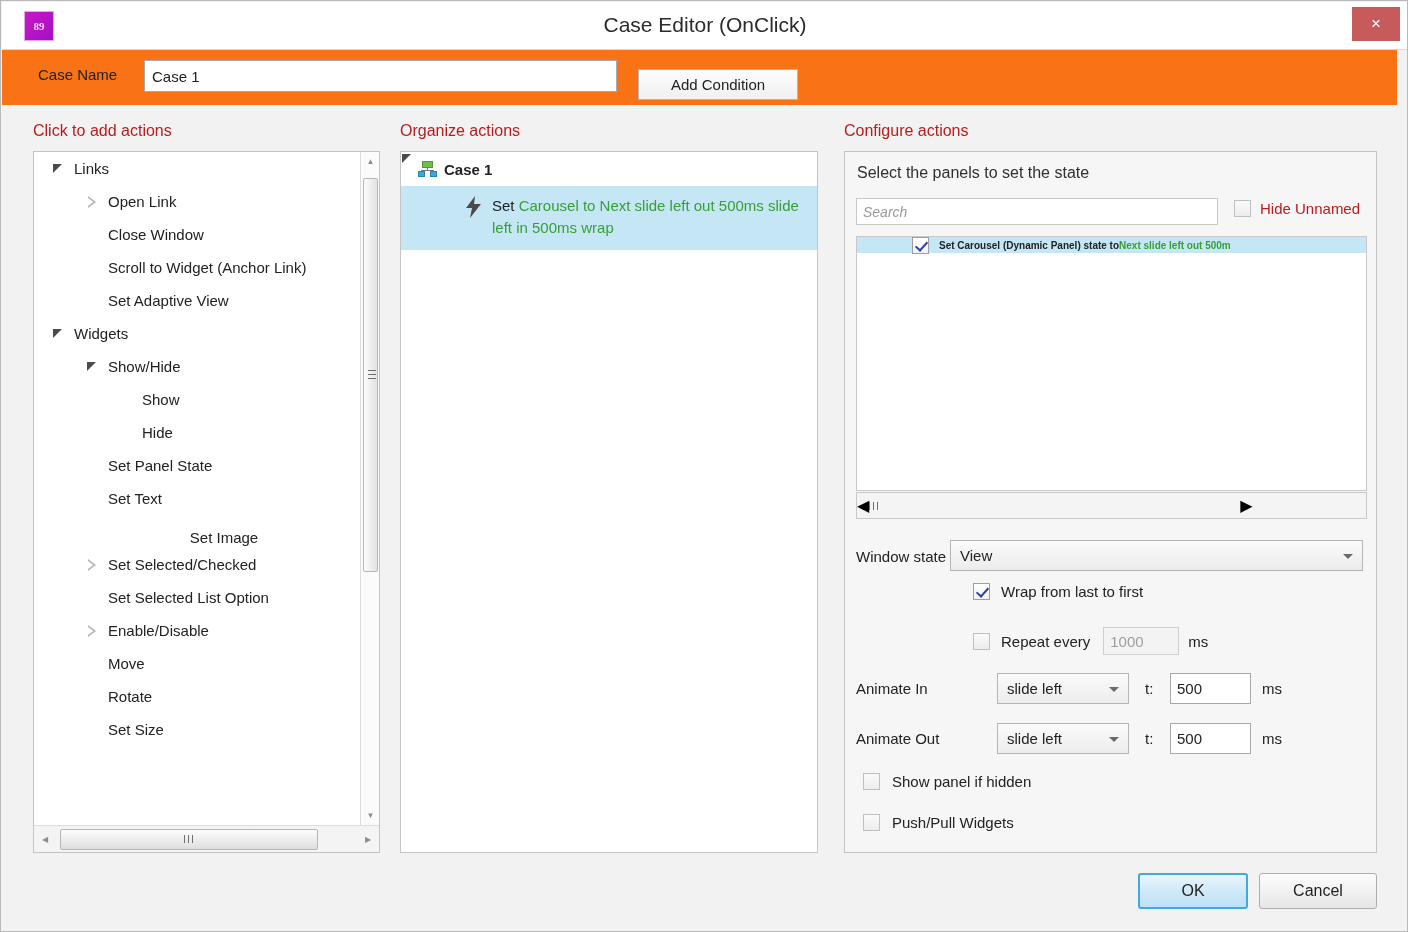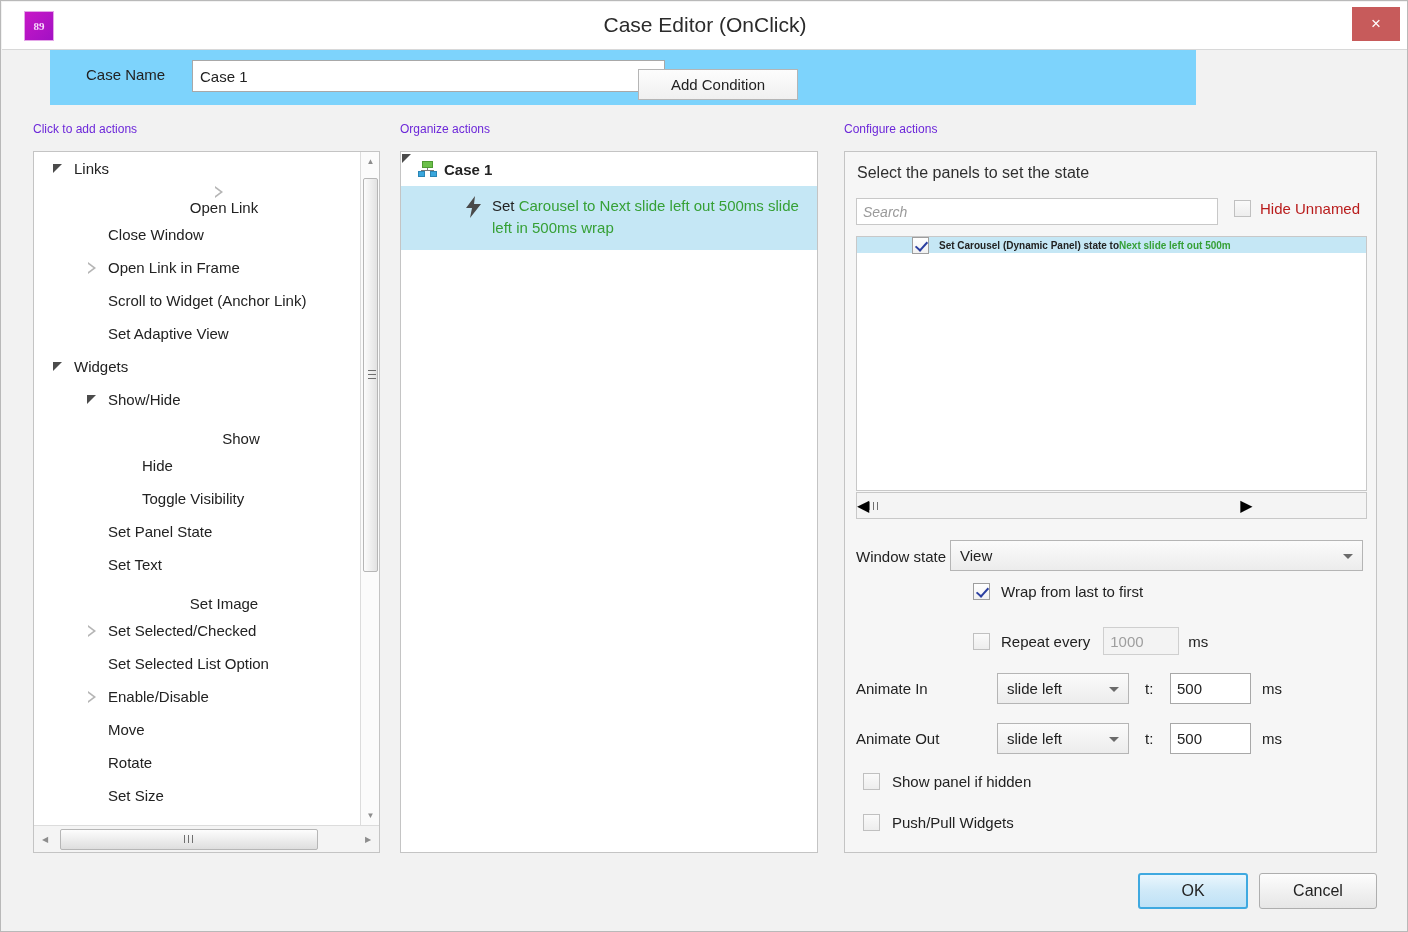--- a/index.html
+++ b/index.html
@@ -46,21 +46,21 @@
     position: absolute; right: 8px; top: 5px;
     width: 48px; height: 34px;
     background: #c75b5b;
     color: #ffffff;
     font-size: 17px;
     display: flex; align-items: center; justify-content: center;
     cursor: pointer;
   }
 
   
-  .toprow { position: absolute; left: 1px; top: 49px; width: 1146px; height: 55px; background: #7dd3fc; margin-left: 48px; }
+  .toprow { position: absolute; left: 1px; top: 49px; width: 1395px; height: 55px; background: #f97316; }
   .case-name-label {
     position: absolute; left: 36px; top: 16px;
     font-size: 15px; color: #222;
   }
   .case-name-input {
     position: absolute; left: 142px; top: 10px;
     width: 473px; height: 32px;
     border: 1px solid #a8a8a8;
     background: #ffffff;
     font-size: 15px; color: #222;
@@ -74,21 +74,21 @@
     background: linear-gradient(#fdfdfd,#f0f0f0);
     border: 1px solid #b5b5b5;
     font-size: 15px; color: #222;
     display: flex; align-items: center; justify-content: center;
     cursor: pointer;
   }
 
   
   .caption {
     position: absolute;
-    font-size: 12px; color: #6d28d9;
+    font-size: 16px; color: #b91c1c;
   }
   #cap-left  { left: 32px;  top: 121px; }
   #cap-mid   { left: 399px; top: 121px; }
   #cap-right { left: 843px; top: 121px; }
 
   
   .panel {
     position: absolute;
     background: #ffffff;
     border: 1px solid #c4c4c4;
@@ -359,59 +359,51 @@
   <div class="caption" id="cap-left">Click to add actions</div>
   <div class="caption" id="cap-mid">Organize actions</div>
   <div class="caption" id="cap-right">Configure actions</div>
 
   <div class="panel" id="panel-left">
     <div class="tree-scroll" id="tree-scroll">
         <div class="tree-item" style="padding-left: 18px;">
           <span class="tw open"></span>
           <span>Links</span>
         </div>
-        <div class="tree-item" style="padding-left: 52px; flex-direction: column;">
+        <div class="tree-item" style="padding-left: 52px;">
           <span class="tw closed"></span>
           <span>Open Link</span>
         </div>
         <div class="tree-item" style="padding-left: 52px;">
           <span class="tw "></span>
           <span>Close Window</span>
-        </div>
-        <div class="tree-item" style="padding-left: 52px;">
-          <span class="tw closed"></span>
-          <span>Open Link in Frame</span>
         </div>
         <div class="tree-item" style="padding-left: 52px;">
           <span class="tw "></span>
           <span>Scroll to Widget (Anchor Link)</span>
         </div>
         <div class="tree-item" style="padding-left: 52px;">
           <span class="tw "></span>
           <span>Set Adaptive View</span>
         </div>
         <div class="tree-item" style="padding-left: 18px;">
           <span class="tw open"></span>
           <span>Widgets</span>
         </div>
         <div class="tree-item" style="padding-left: 52px;">
           <span class="tw open"></span>
           <span>Show/Hide</span>
         </div>
-        <div class="tree-item" style="padding-left: 86px; flex-direction: column;">
+        <div class="tree-item" style="padding-left: 86px;">
           <span class="tw "></span>
           <span>Show</span>
         </div>
         <div class="tree-item" style="padding-left: 86px;">
           <span class="tw "></span>
           <span>Hide</span>
-        </div>
-        <div class="tree-item" style="padding-left: 86px;">
-          <span class="tw "></span>
-          <span>Toggle Visibility</span>
         </div>
         <div class="tree-item" style="padding-left: 52px;">
           <span class="tw "></span>
           <span>Set Panel State</span>
         </div>
         <div class="tree-item" style="padding-left: 52px;">
           <span class="tw "></span>
           <span>Set Text</span>
         </div>
         <div class="tree-item" style="padding-left: 52px; flex-direction: column;">

